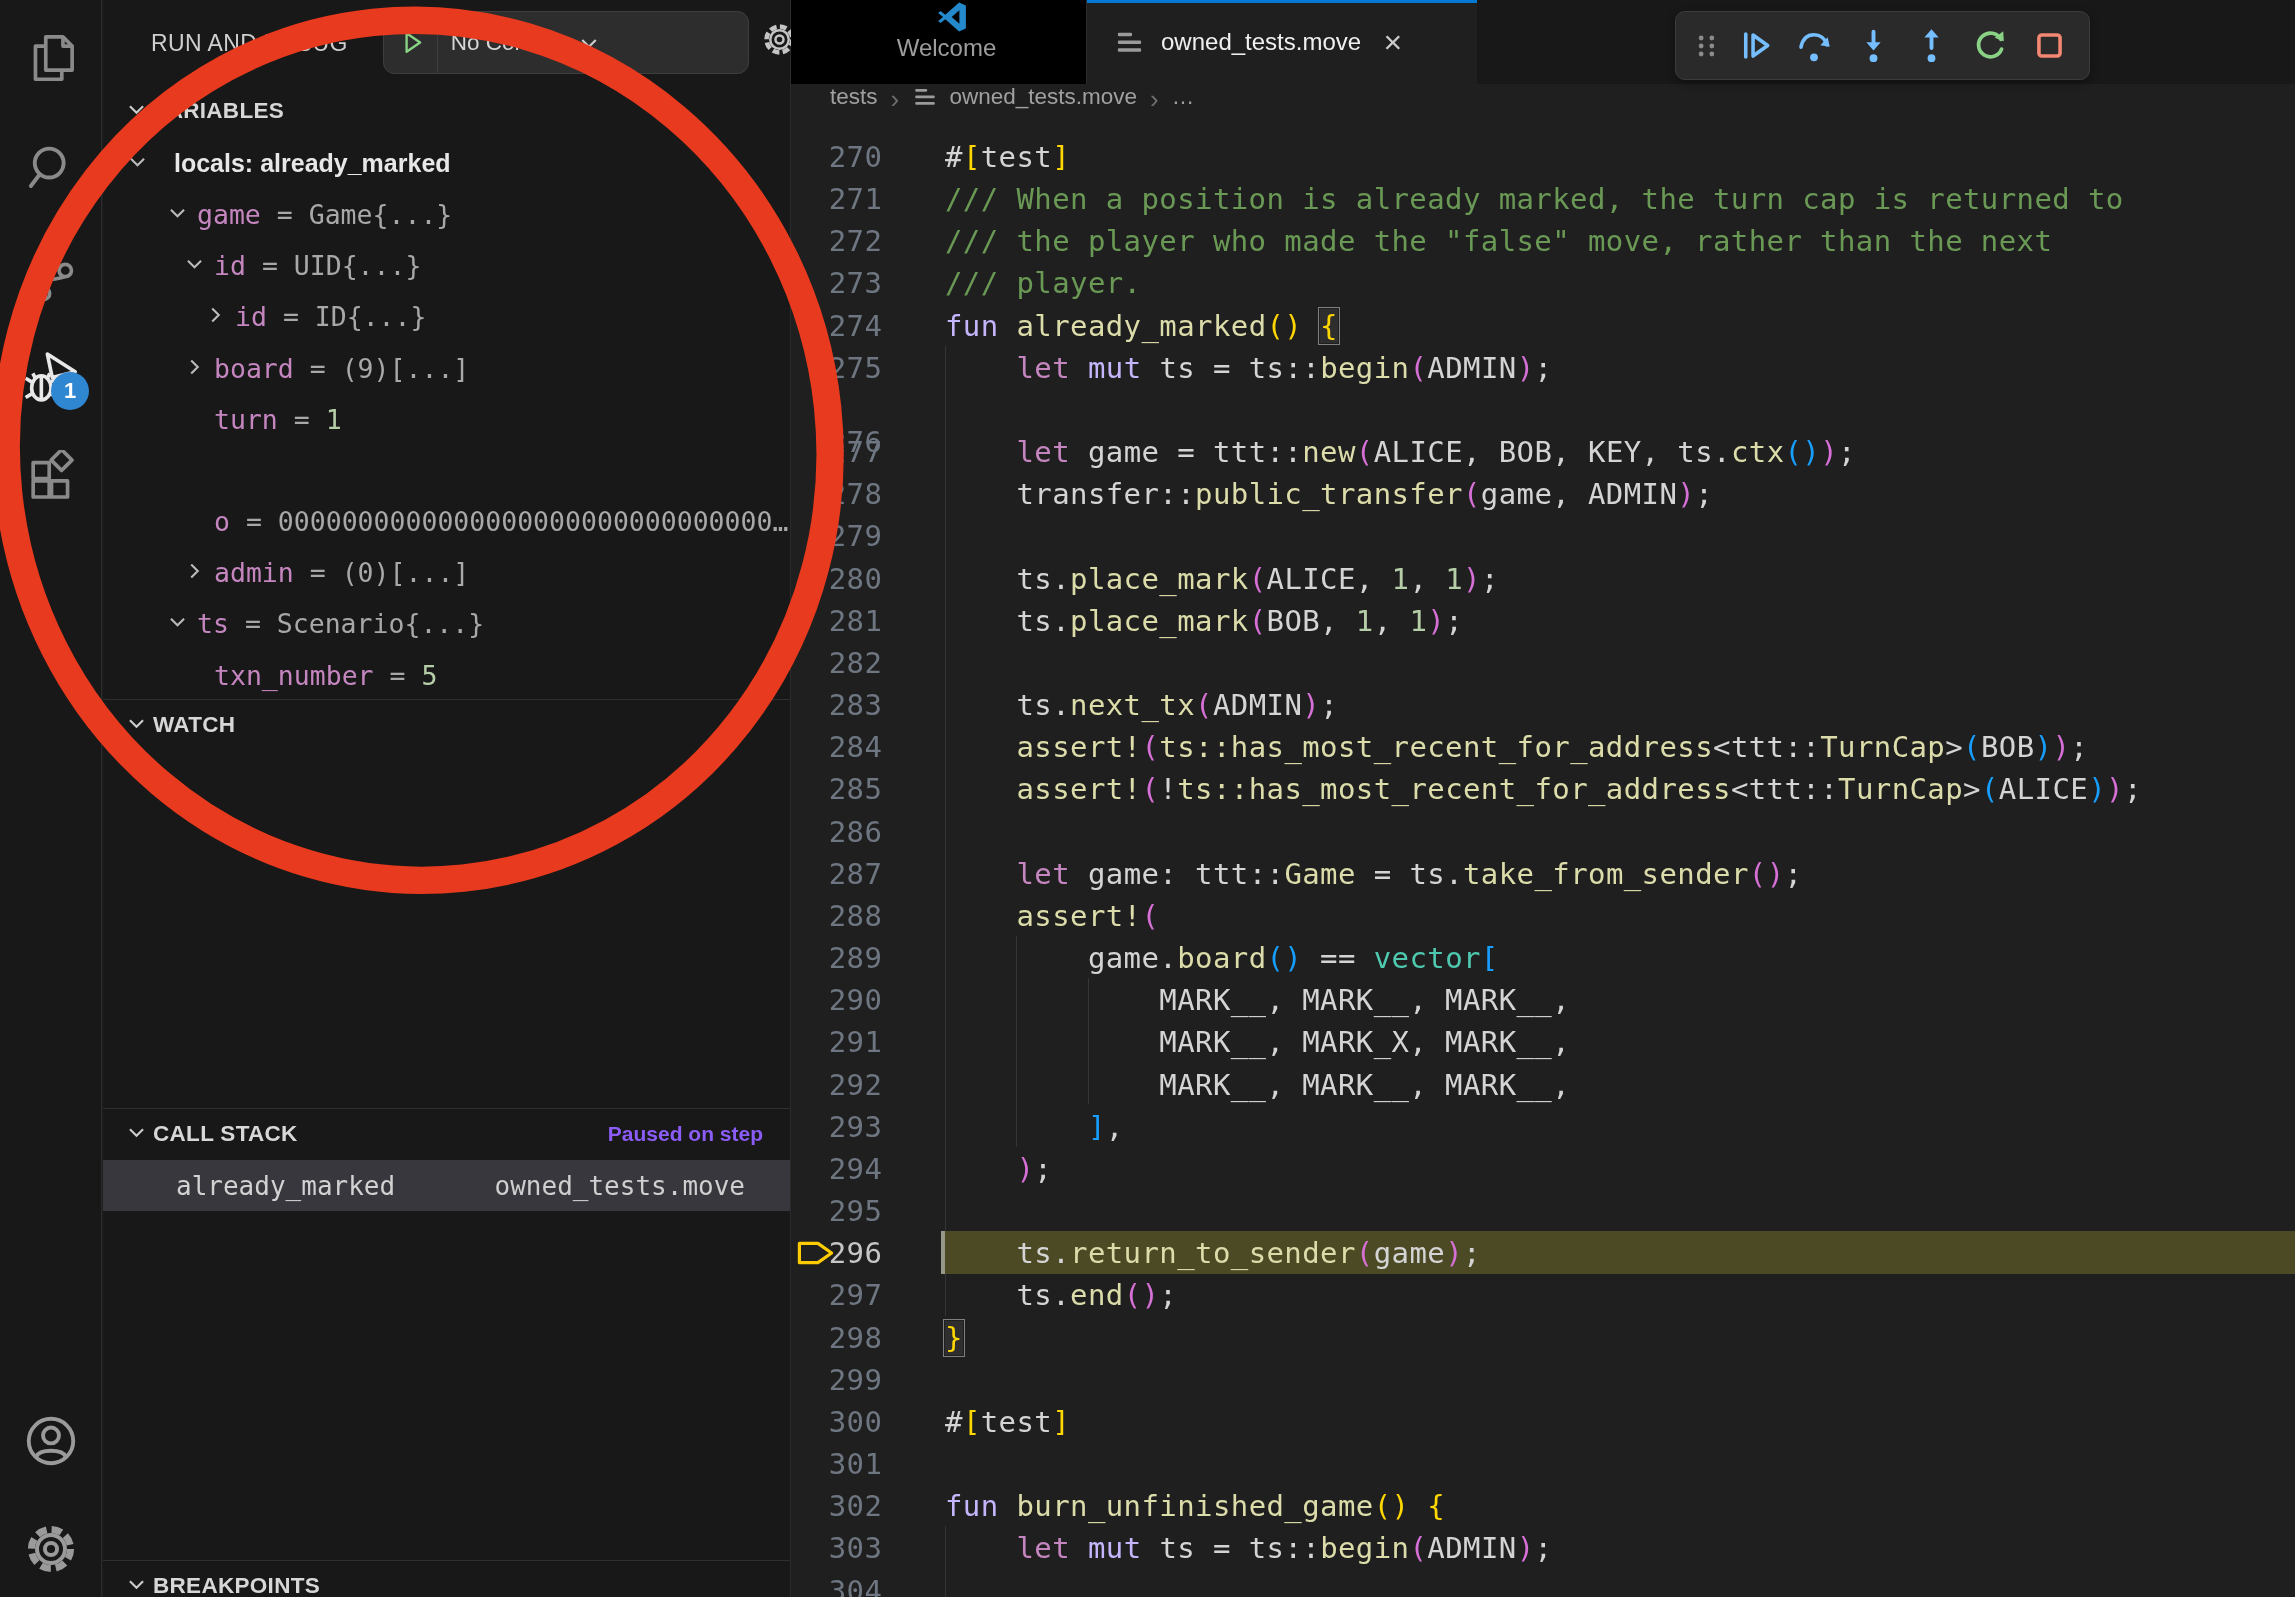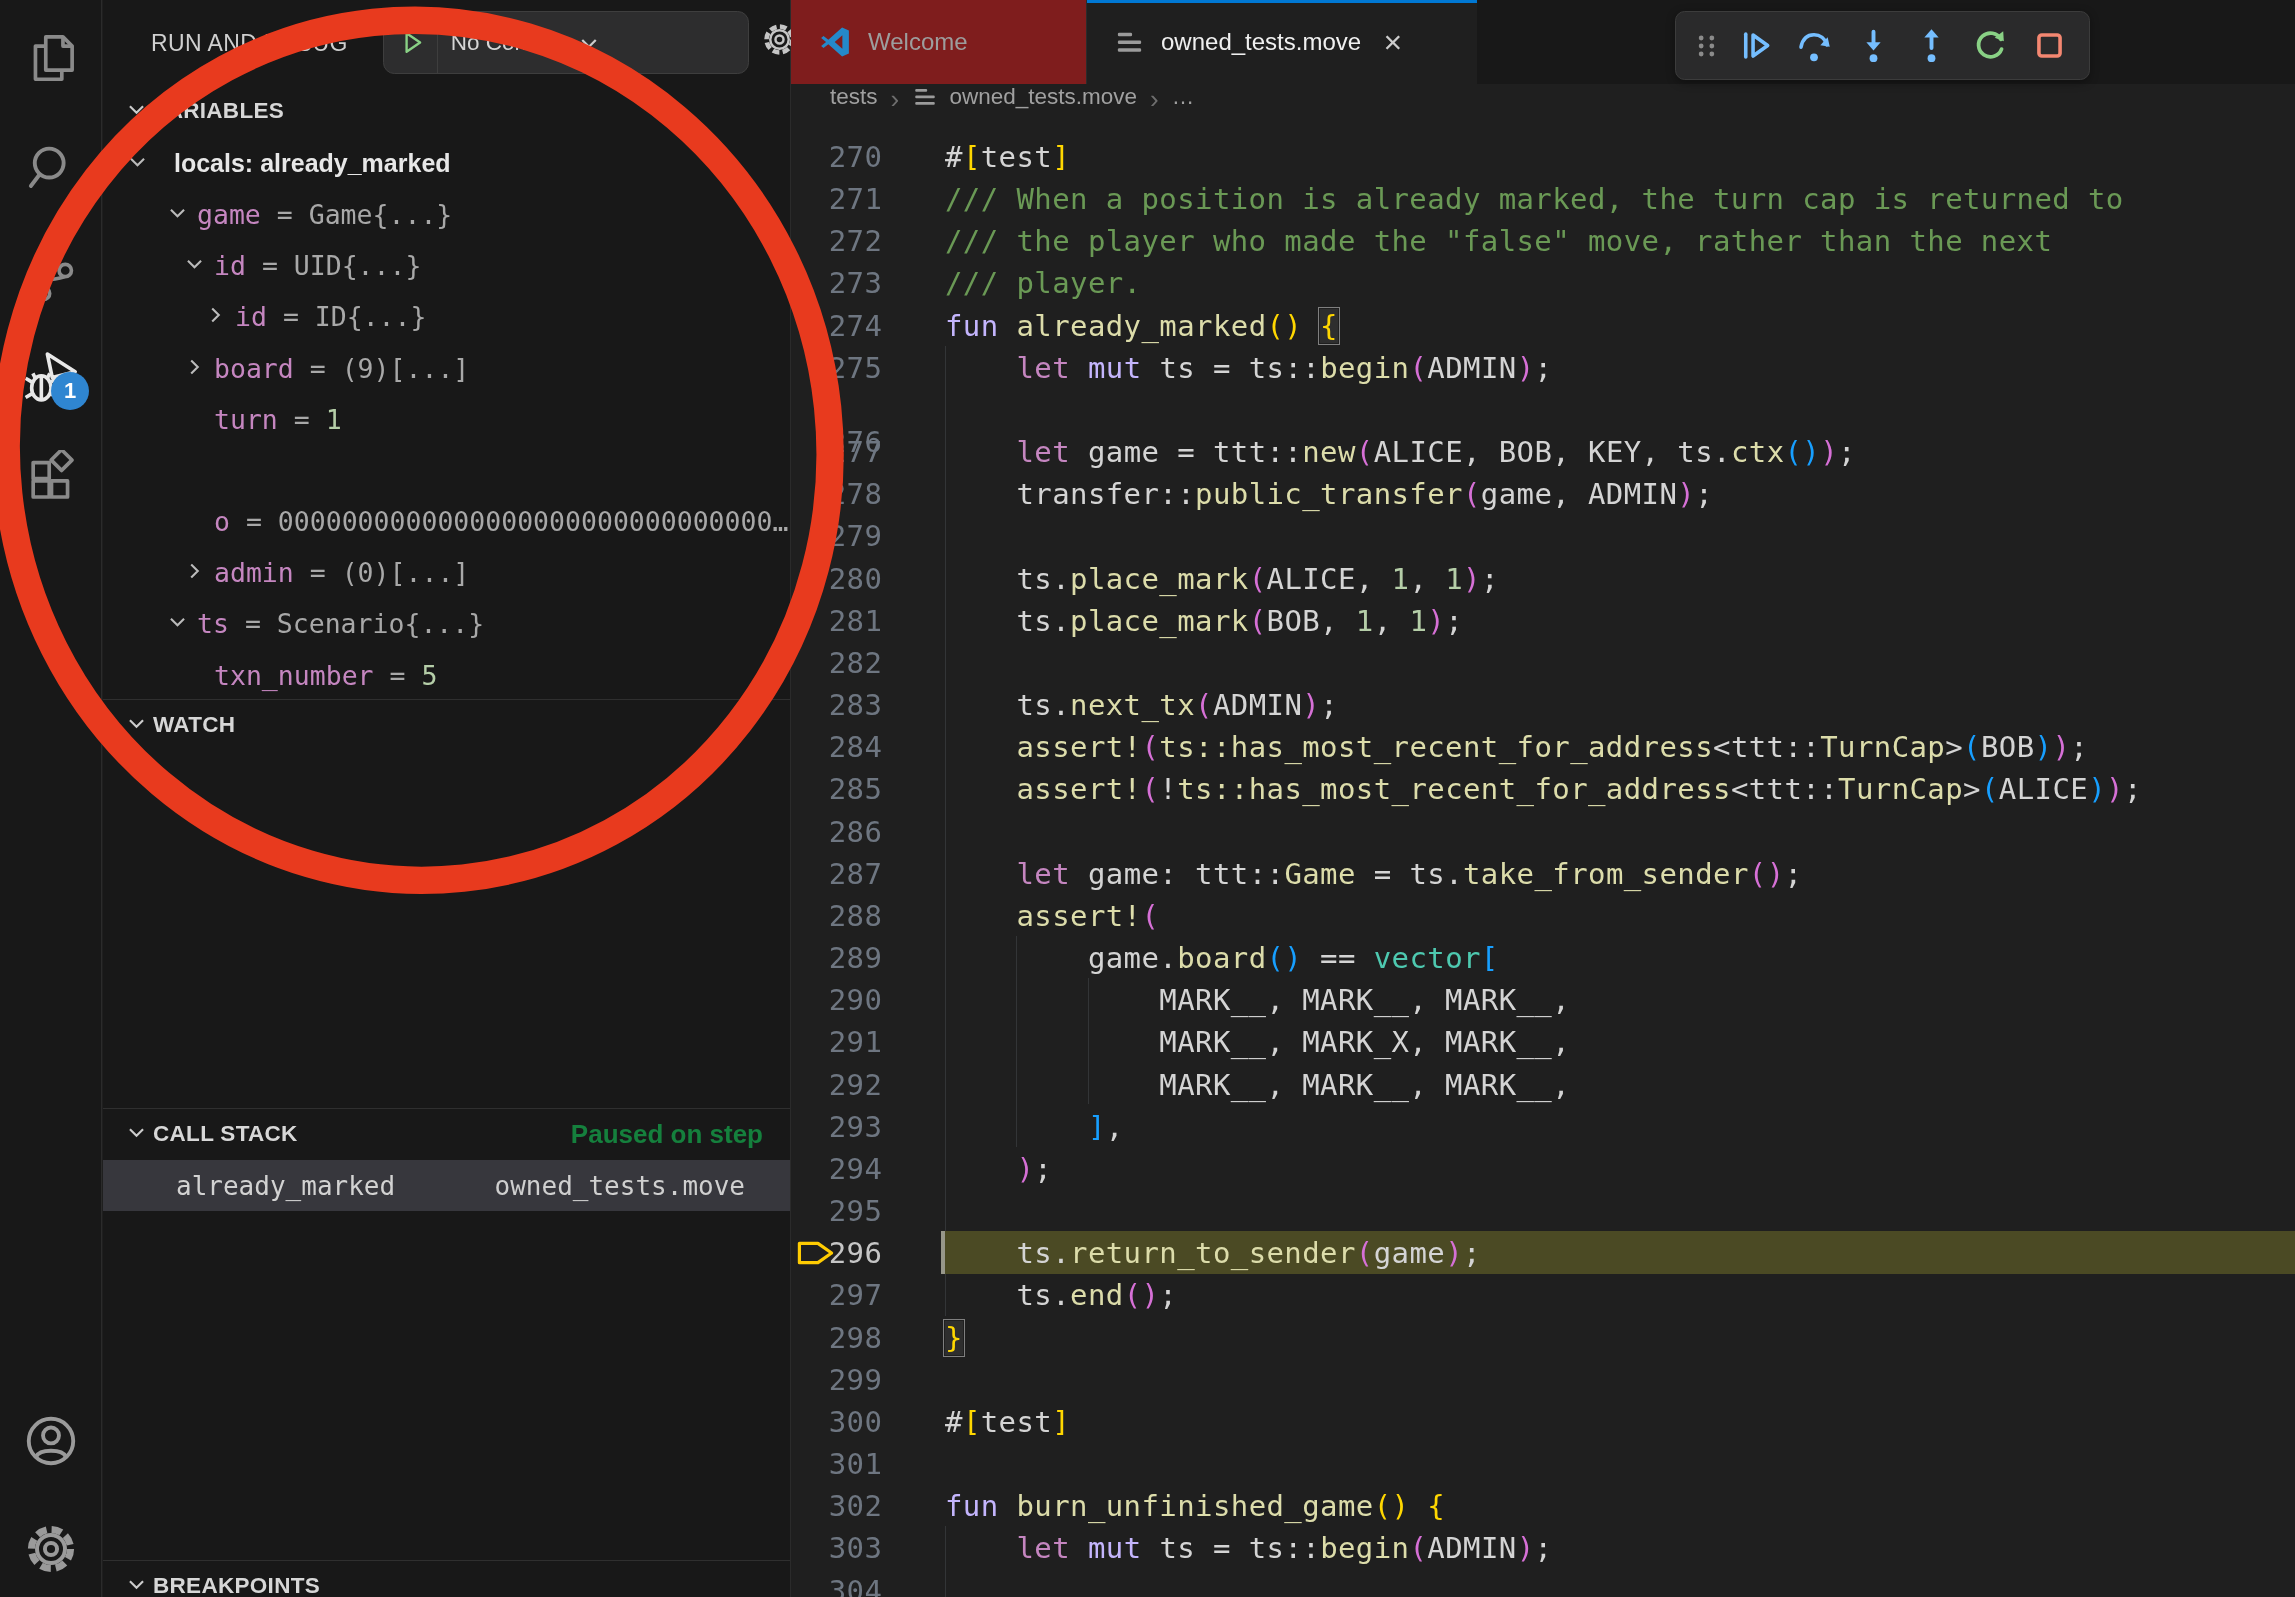--- a/index.html
+++ b/index.html
@@ -38,30 +38,30 @@
 
   #vars-list { position:absolute; left:0; top:137px; width:100%; height:563px; }
   .tree-row { position:absolute; left:0; width:100%; height:51px; cursor:pointer;
     font-family:"DejaVu Sans Mono",monospace; font-size:26.5px; white-space:nowrap; }
   .tree-row .chev { position:absolute; top:50%; transform:translateY(-50%); }
   .tree-row .tr-text { position:absolute; top:50%; transform:translateY(-50%); }
   .scope-label { font-family:"Liberation Sans",sans-serif; font-weight:bold; font-size:25px; color:#e7e7e7; }
   .tr-name { color:#c586c0; } .tr-eq { color:#a8a8a8; } .tr-val { color:#a8a8a8; } .tr-num { color:#b5cea8; }
 
   #paused { position:absolute; right:27px; top:50%; transform:translateY(-50%);
-    color:#15803d; font-weight:bold; font-size:26px; }
+    color:#8b5cf6; font-weight:bold; font-size:21px; }
   #stack-row { position:absolute; left:0; top:1160px; width:100%; height:51px; background:#37373d;
     cursor:pointer; font-family:"DejaVu Sans Mono",monospace; font-size:26px; }
   #stack-frame { position:absolute; left:73px; top:50%; transform:translateY(-50%); color:#d2d2d2; }
   #stack-file  { position:absolute; right:45px; top:50%; transform:translateY(-50%); color:#cfcfcf; }
 
   
   #tabbar { position:absolute; left:791px; top:0; width:1504px; height:84px; background:#181818; }
   .tab { position:absolute; top:0; height:84px; display:flex; align-items:center; cursor:pointer; }
-  #tab-welcome { left:0; width:296px; background:#7f1d1d; border-right:0.8px solid #2b2b2b; }
+  #tab-welcome { left:0; width:296px; background:#000000; border-right:0.8px solid #2b2b2b;flex-direction:column; }
   #tab-owned { left:296px; width:390px; background:#1f1f1f; }
   #tab-owned::before { content:""; position:absolute; left:0; top:0; width:100%; height:3.2px; background:#0078d4; }
   .tab-icon { margin-left:27px; display:flex; }
   .tab-label { margin-left:16px; font-size:24px; white-space:nowrap; }
   #tab-welcome .tab-label { color:#9d9d9d; }
   #tab-owned .tab-label { color:#f0f0f0; }
   #tab-close { margin-left:22.5px; color:#cccccc; font-size:32px; line-height:32px; cursor:pointer; }
 
   #breadcrumbs { position:absolute; left:791px; top:84px; width:1504px; height:51px; background:#1f1f1f;
     display:flex; color:#a0a0a0; font-size:22.5px; }

